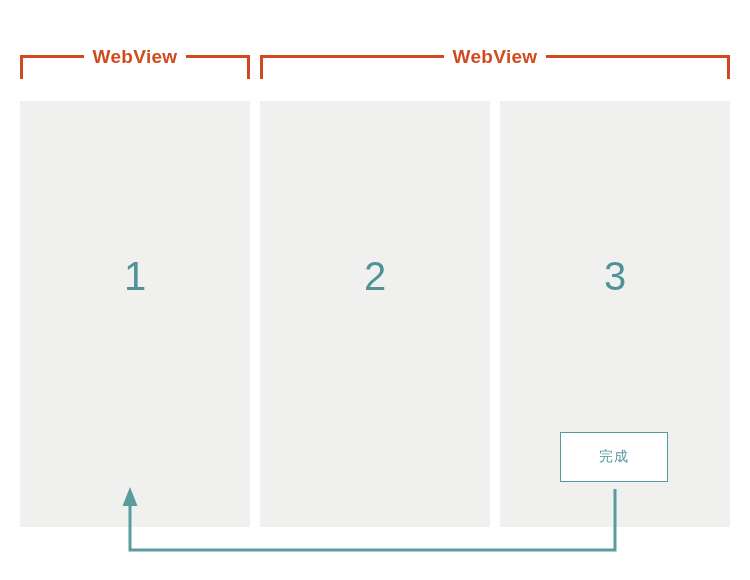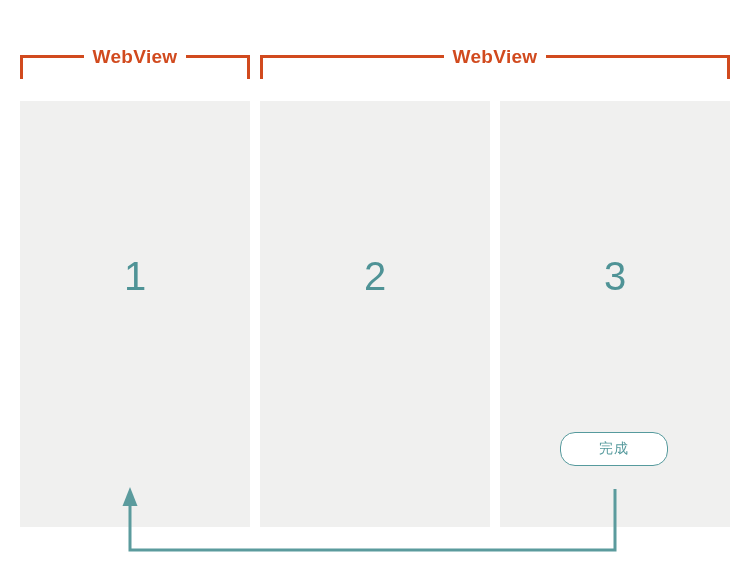--- a/index.html
+++ b/index.html
@@ -61,24 +61,24 @@
     color: #4f9396;
     line-height: 1;
   }
 
   
   .done-button {
     position: absolute;
     left: 60px;
     top: 331px;
     width: 108px;
-    height: 34px;
+    height: 50px;
     background: #ffffff;
     border: 1.5px solid #569a9d;
-    border-radius: 15px;
+    border-radius: 0;
     color: #569a9d;
     font-size: 14px;
     letter-spacing: 1px;
     font-family: "Liberation Sans", sans-serif;
     display: flex;
     align-items: center;
     justify-content: center;
     cursor: pointer;
   }
 

